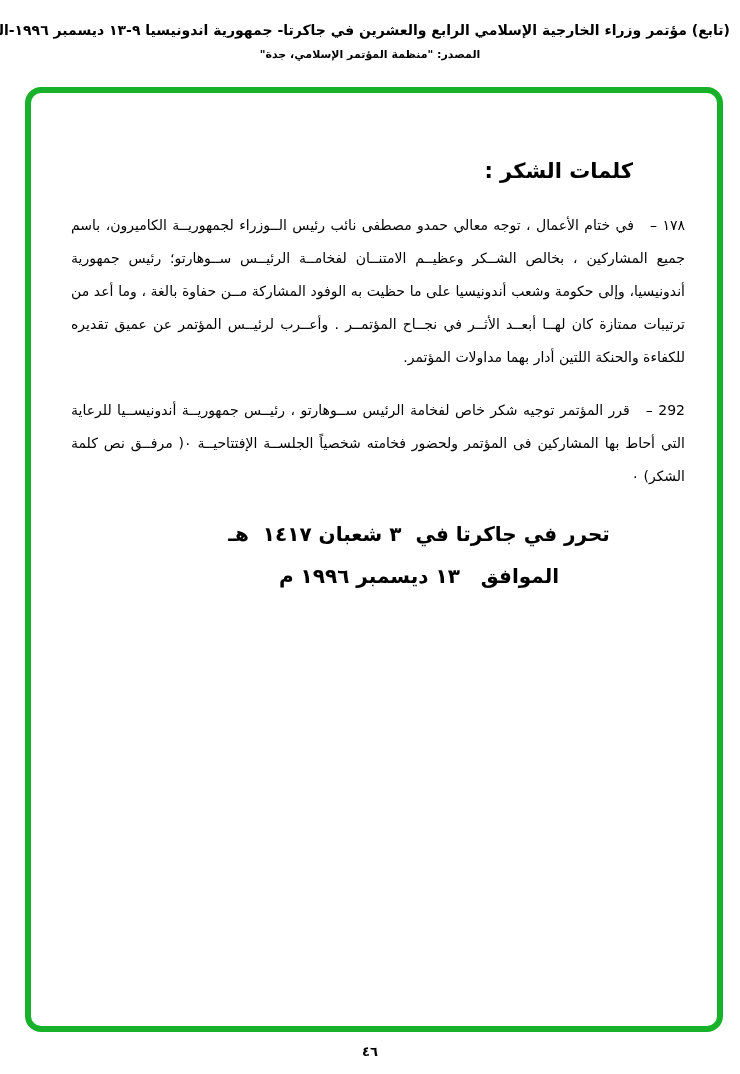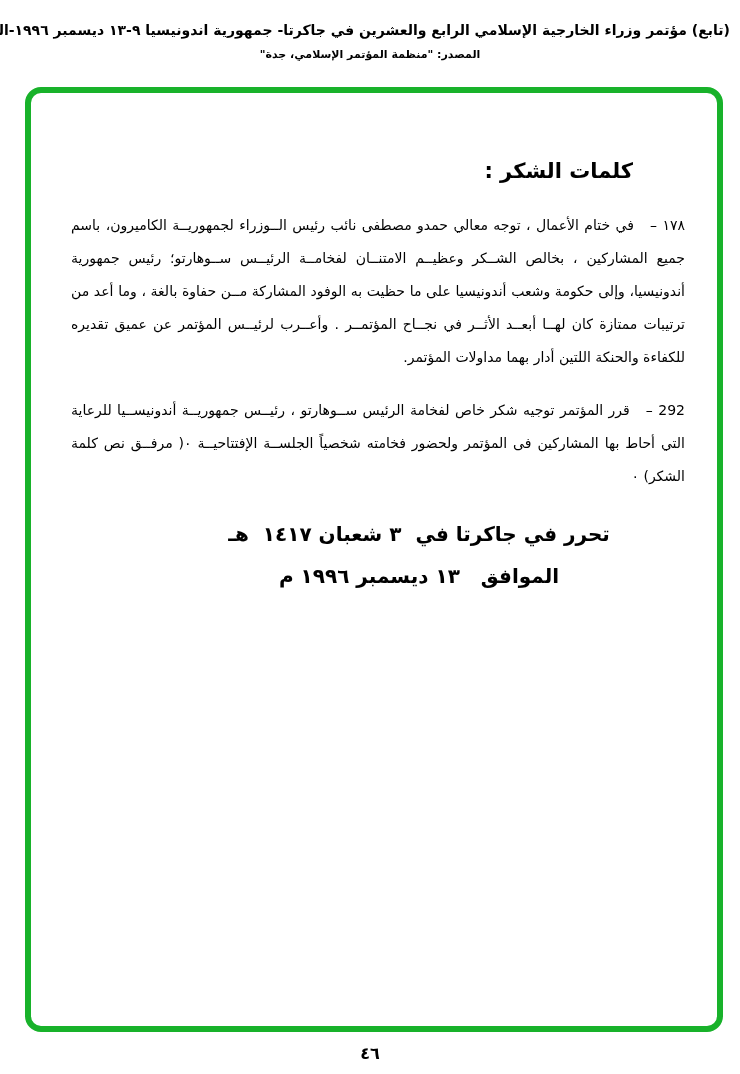--- a/index.html
+++ b/index.html
@@ -77,21 +77,21 @@
     letter-spacing: 0.5px;
   }
 
   
   .pagenum {
     position: absolute;
     left: 0;
     right: 0;
     top: 1044px;
     text-align: center;
-    font-size: 16px;
+    font-size: 13px;
     font-weight: bold;
   }
 </style>
 </head>
 <body>
 
 <div class="page">
 
   <div class="header" dir="rtl">
     <div class="header-line1">(تابع) مؤتمر وزراء الخارجية الإسلامي الرابع والعشرين في جاكرتا- جمهورية اندونيسيا ٩-١٣ ديسمبر ١٩٩٦-البيان الختامي</div>

